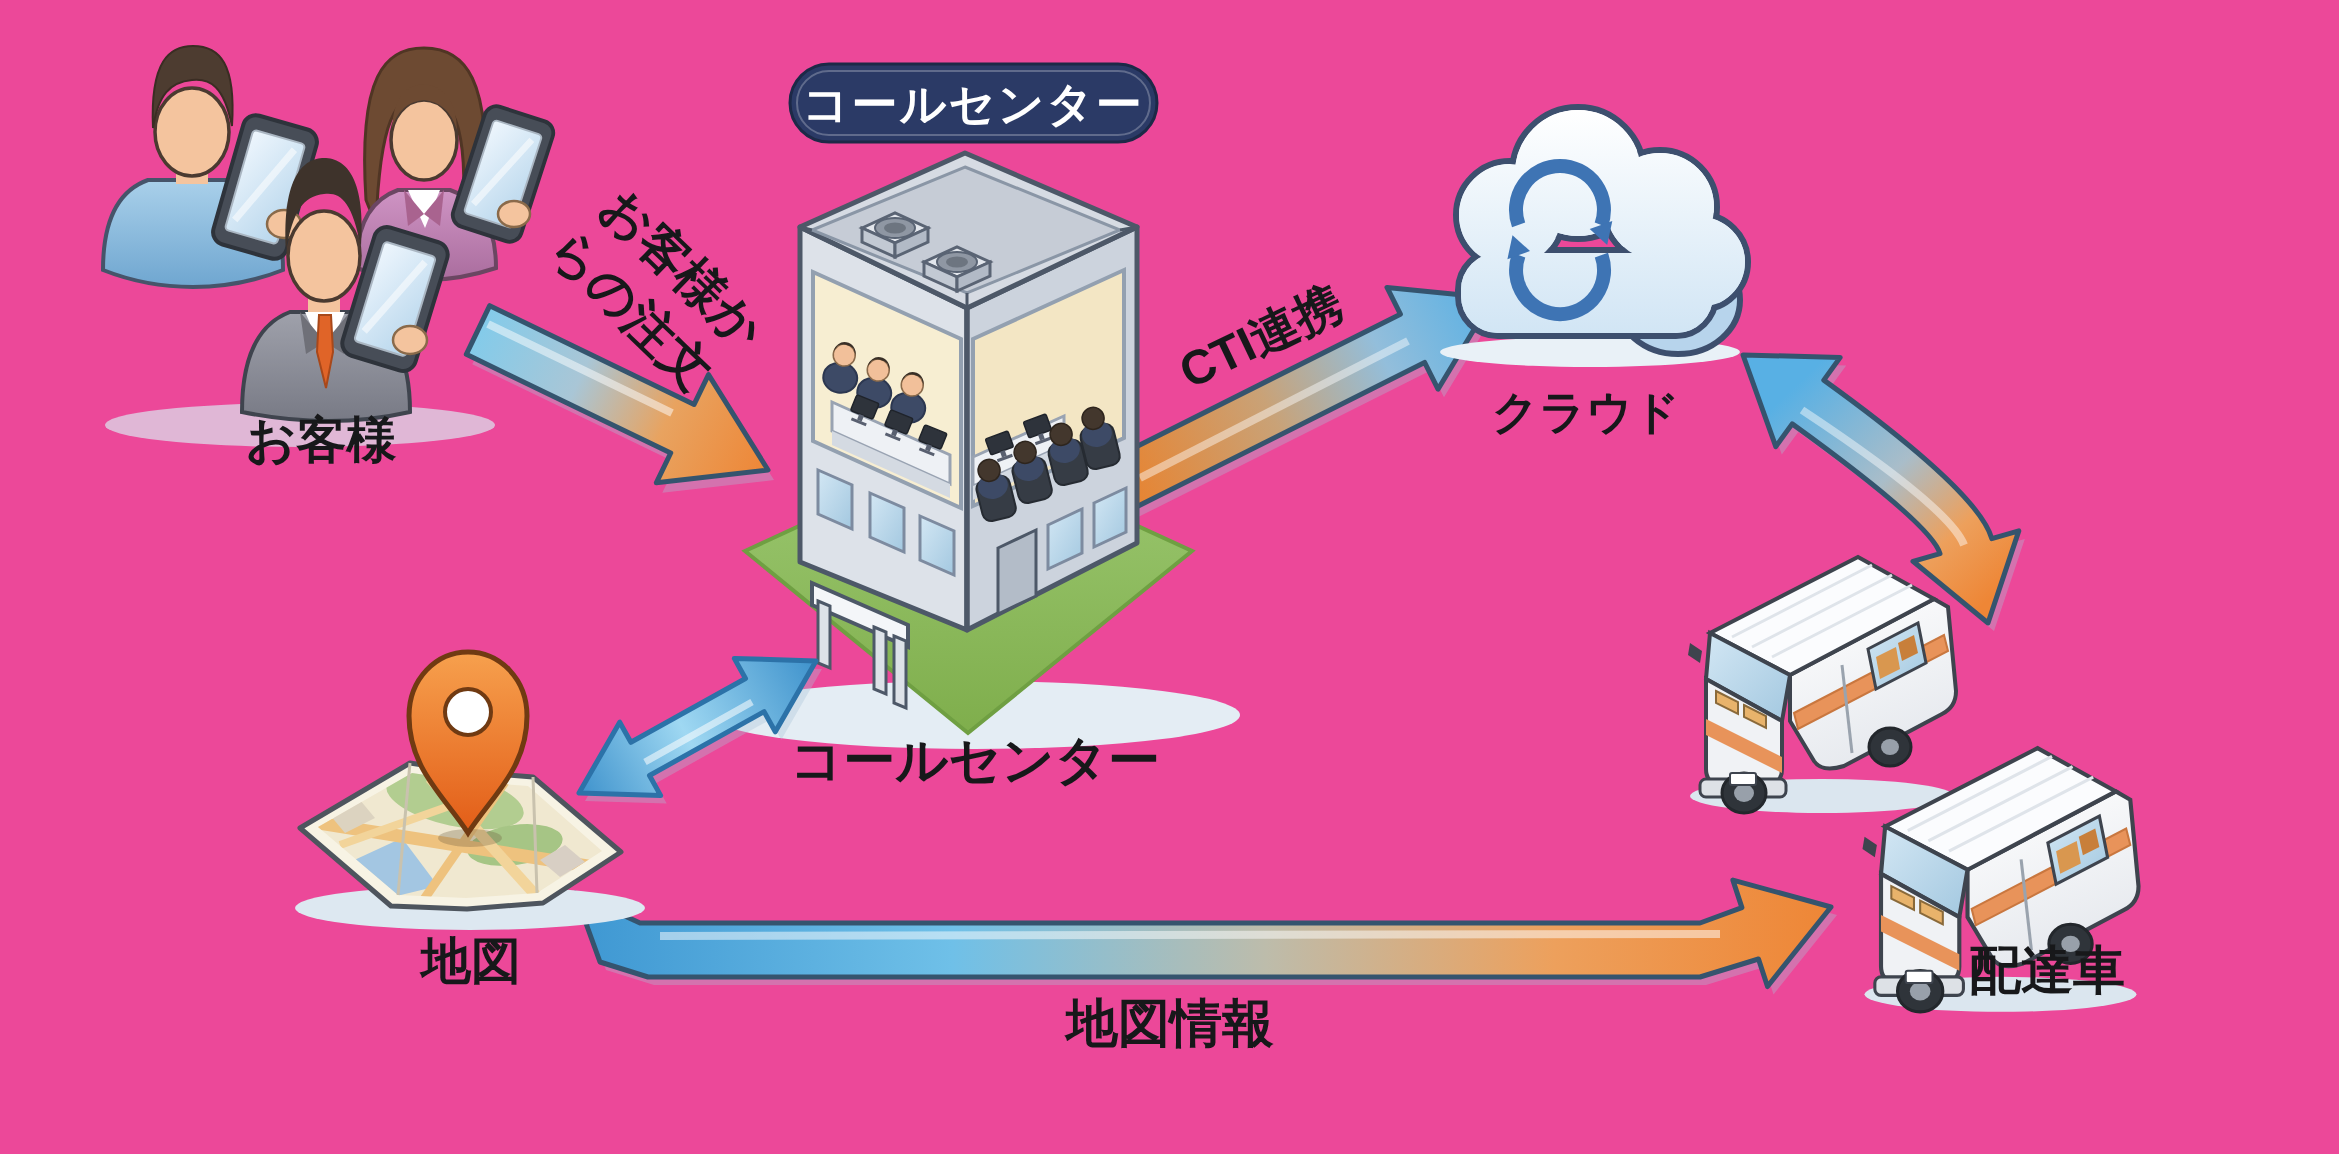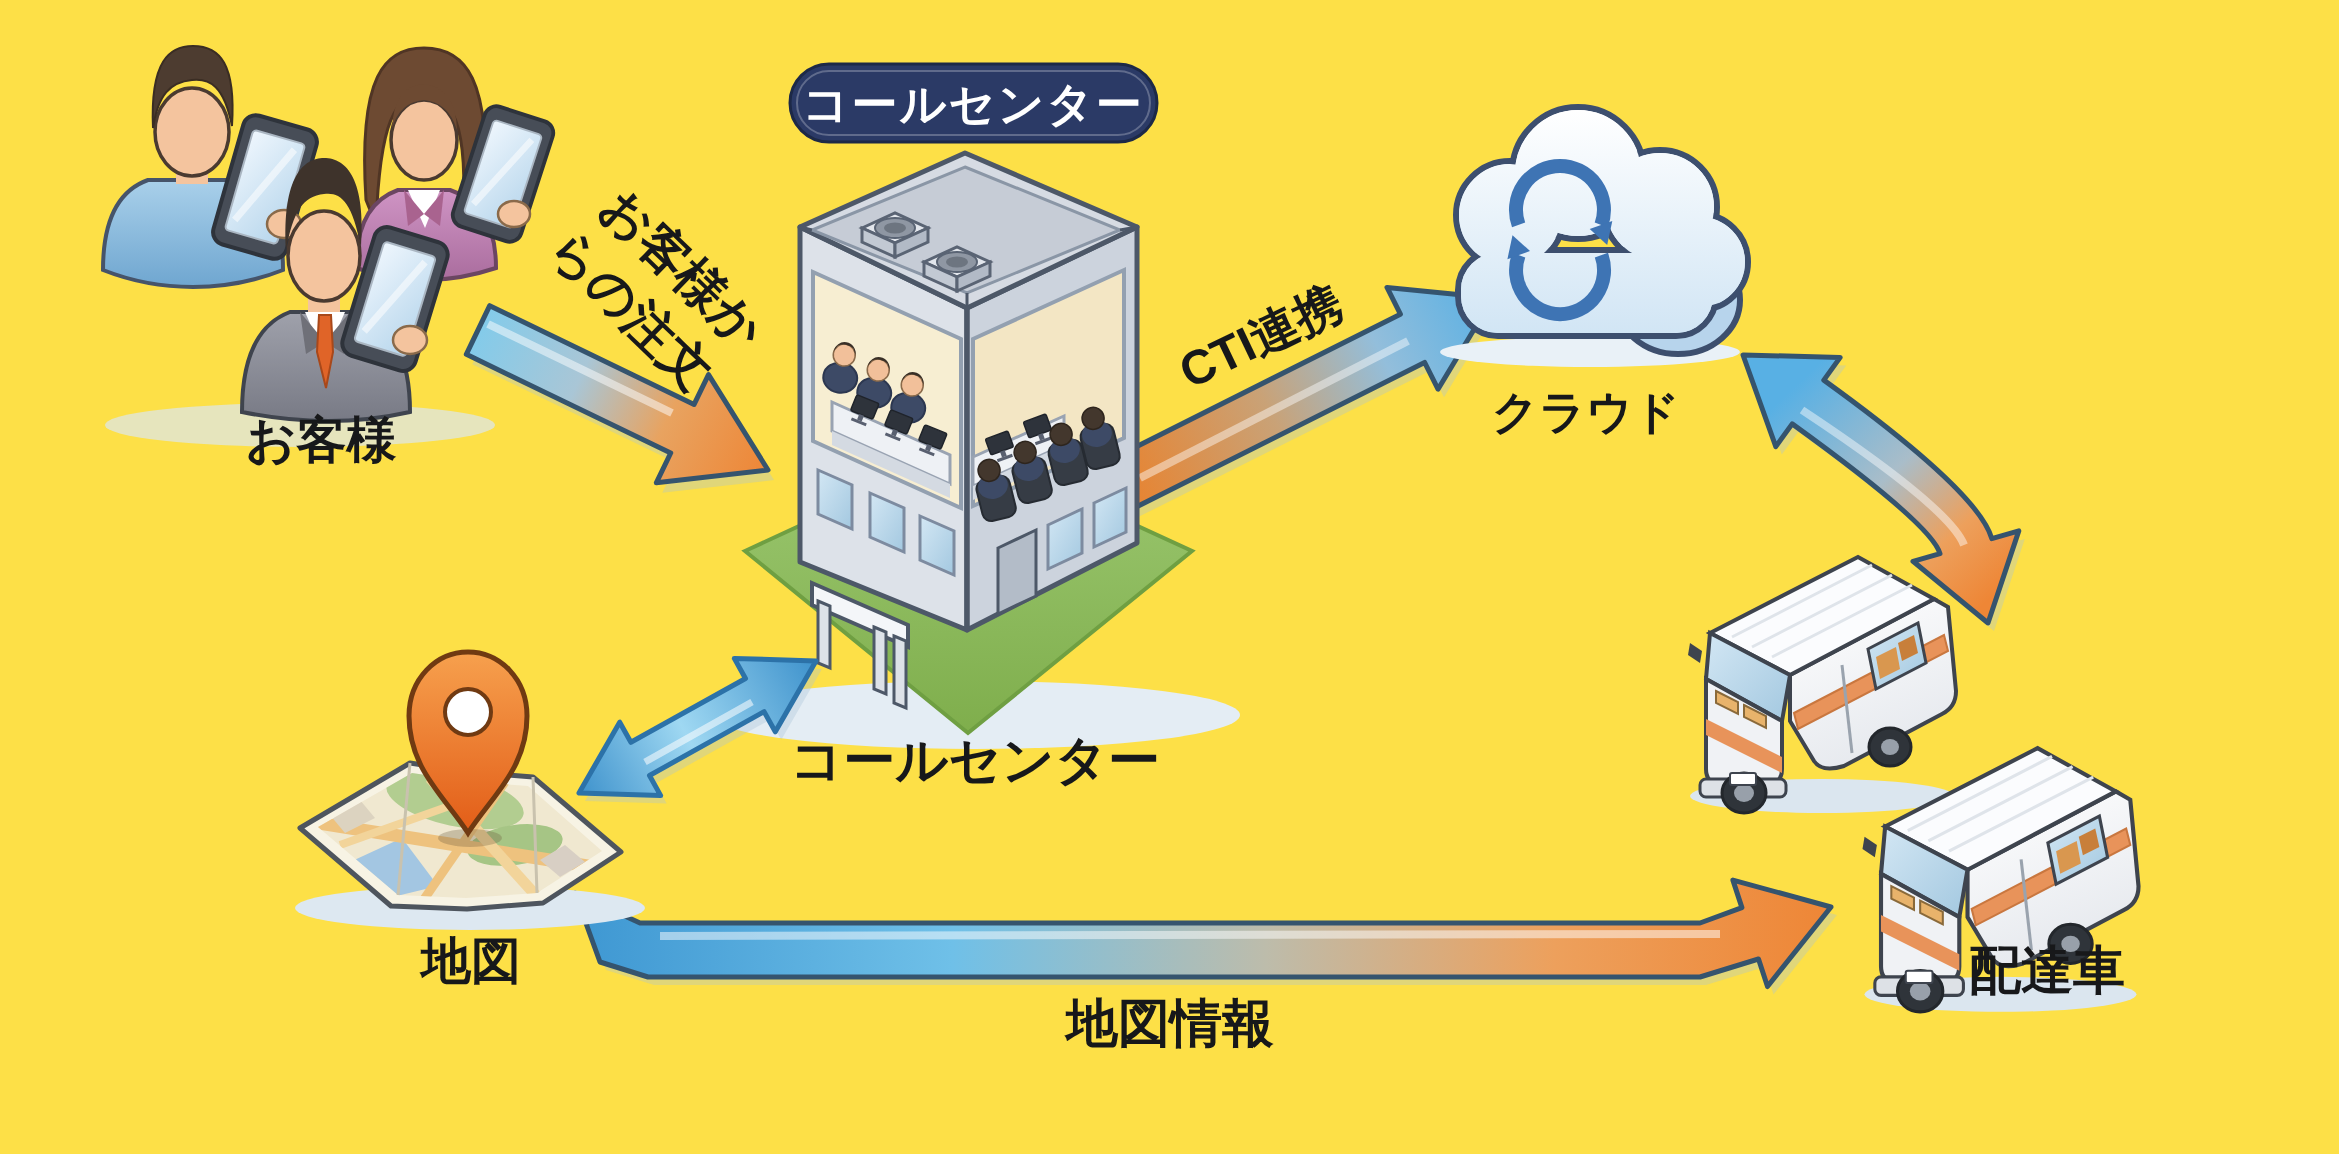--- a/index.html
+++ b/index.html
@@ -1,16 +1,16 @@
 <!DOCTYPE html>
 <html><head>
 <meta charset="utf-8">
 <style>
   html,body{margin:0;padding:0;background:#ffffff;}
-  .stage{position:relative;width:2339px;height:1154px;background:#fde047;overflow:hidden;}
+  .stage{position:relative;width:2339px;height:1154px;background:#ec4899;overflow:hidden;}
   svg{display:block;}
   .jp{font-family:"Liberation Sans",sans-serif;font-weight:700;fill:#17181a;}
   .jp-white{font-family:"Liberation Sans",sans-serif;font-weight:700;fill:#ffffff;letter-spacing:2px;}
 </style>
 </head>
 <body>
 
 <div class="stage">
 <svg width="2339" height="1154" viewBox="0 0 2339 1154" xmlns="http://www.w3.org/2000/svg" xmlns:xlink="http://www.w3.org/1999/xlink">
   <defs>

